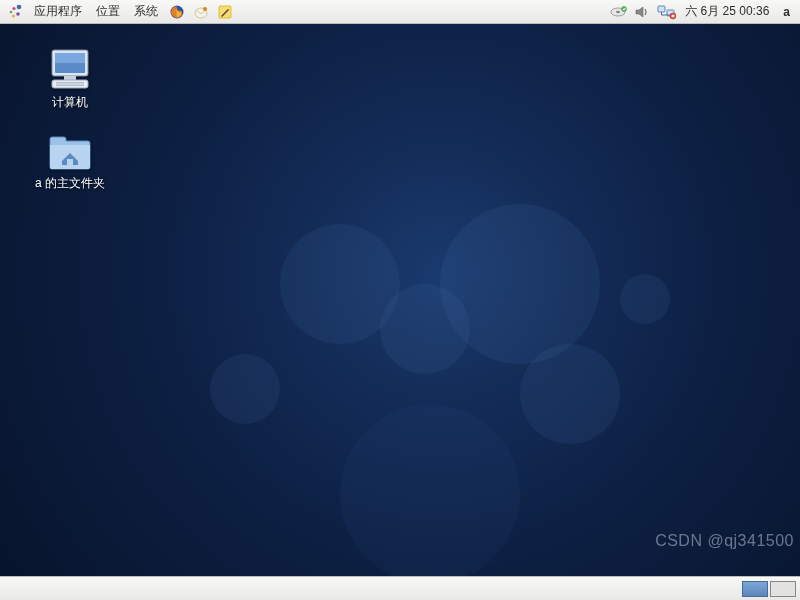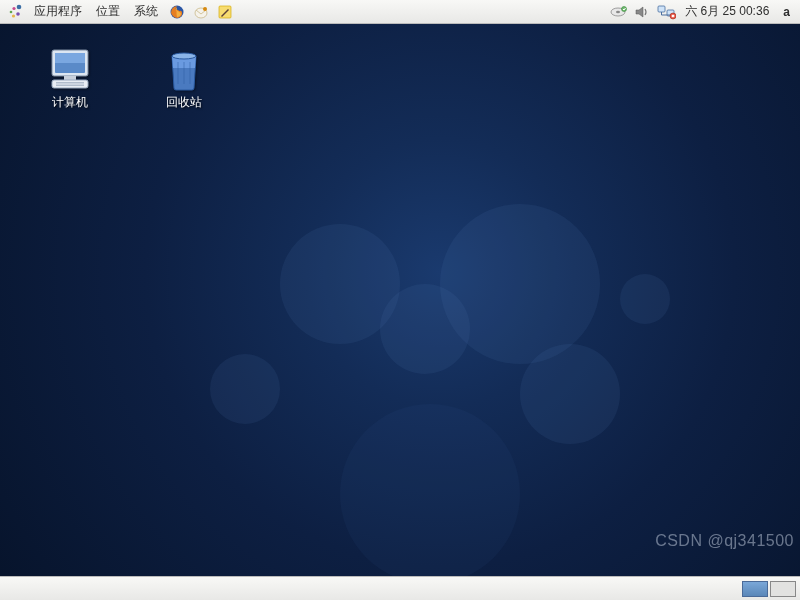--- a/index.html
+++ b/index.html
@@ -32,21 +32,21 @@
 }
 .bokeh { position: absolute; border-radius: 50%; background: rgba(80,120,180,0.12); }
 .b1 { width: 120px; height: 120px; left: 280px; top: 200px; }
 .b2 { width: 90px; height: 90px; left: 380px; top: 260px; }
 .b3 { width: 160px; height: 160px; left: 440px; top: 180px; }
 .b4 { width: 100px; height: 100px; left: 520px; top: 320px; }
 .b5 { width: 70px; height: 70px; left: 210px; top: 330px; }
 .b6 { width: 180px; height: 180px; left: 340px; top: 380px; background: rgba(60,100,160,0.08); }
 .b7 { width: 50px; height: 50px; left: 620px; top: 250px; }
 
-.desktop-icons { position: absolute; left: 20px; top: 20px; display: flex; gap: 14px; }
+.desktop-icons { position: absolute; left: 20px; top: 20px; display: flex; flex-direction: column; gap: 14px; }
 .di { width: 100px; display: flex; flex-direction: column; align-items: center; gap: 2px; cursor: default; padding: 4px 0; }
 .di .label { color: #fff; font-size: 12px; text-align: center; text-shadow: 1px 1px 2px rgba(0,0,0,0.8); white-space: nowrap; }
 .di svg { filter: drop-shadow(1px 1px 1px rgba(0,0,0,0.4)); }
 
 .watermark {
   position: absolute;
   right: 6px;
   bottom: 26px;
   font-size: 16px;
   color: rgba(200,210,225,0.5);
@@ -153,30 +153,30 @@
         <rect x="9" y="5" width="30" height="20" rx="1" fill="#5a8ac8"></rect>
         <rect x="9" y="5" width="30" height="10" fill="#7aa7e0"></rect>
         <rect x="18" y="28" width="12" height="4" fill="#c8d0dc"></rect>
         <rect x="6" y="32" width="36" height="8" rx="2" fill="#e8edf4" stroke="#9aaac0" stroke-width="1"></rect>
         <rect x="10" y="34" width="28" height="1.5" fill="#b0bccc"></rect>
         <rect x="10" y="36.5" width="28" height="1.5" fill="#b0bccc"></rect>
       </svg>
       <span class="label">计算机</span>
     </div>
 
+    <div class="di">
+      <svg width="48" height="40" viewBox="0 0 48 40">
+        <path d="M4 10 L4 6 Q4 4 6 4 L18 4 Q20 4 20 6 L20 8 L42 8 Q44 8 44 10 L44 34 Q44 36 42 36 L6 36 Q4 36 4 34 Z" fill="#9cc2e8" stroke="#5a8ac0" stroke-width="1"></path>
+        <path d="M4 12 L44 12 L44 34 Q44 36 42 36 L6 36 Q4 36 4 34 Z" fill="#b8d4f0"></path>
+        <path d="M16 28 L24 20 L32 28 L32 32 L16 32 Z" fill="#5a8ac0"></path>
+        <rect x="21" y="26" width="6" height="6" fill="#b8d4f0"></rect>
+      </svg>
+      <span class="label">a 的主文件夹</span>
+    </div>
 
-    <div class="di">
-      <svg width="40" height="44" viewBox="0 0 40 44">
-        <path d="M8 8 L32 8 L30 40 Q30 42 28 42 L12 42 Q10 42 10 40 Z" fill="#4a7ac0" stroke="#2a5aa0" stroke-width="1"></path>
-        <path d="M8 8 L32 8 L31 20 L9 20 Z" fill="#6a9ae0"></path>
-        <ellipse cx="20" cy="8" rx="12" ry="3" fill="#8ab4e8" stroke="#2a5aa0" stroke-width="1"></ellipse>
-        <path d="M14 14 L14 36 M20 14 L20 36 M26 14 L26 36" stroke="#2a5aa0" stroke-width="1" opacity="0.5"></path>
-      </svg>
-      <span class="label">回收站</span>
-    </div>
 
   </div>
 
   <div class="watermark">CSDN @qj341500</div>
 </div>
 
 <div class="bottom-panel">
   <div class="ws active"></div>
   <div class="ws"></div>
 </div>

